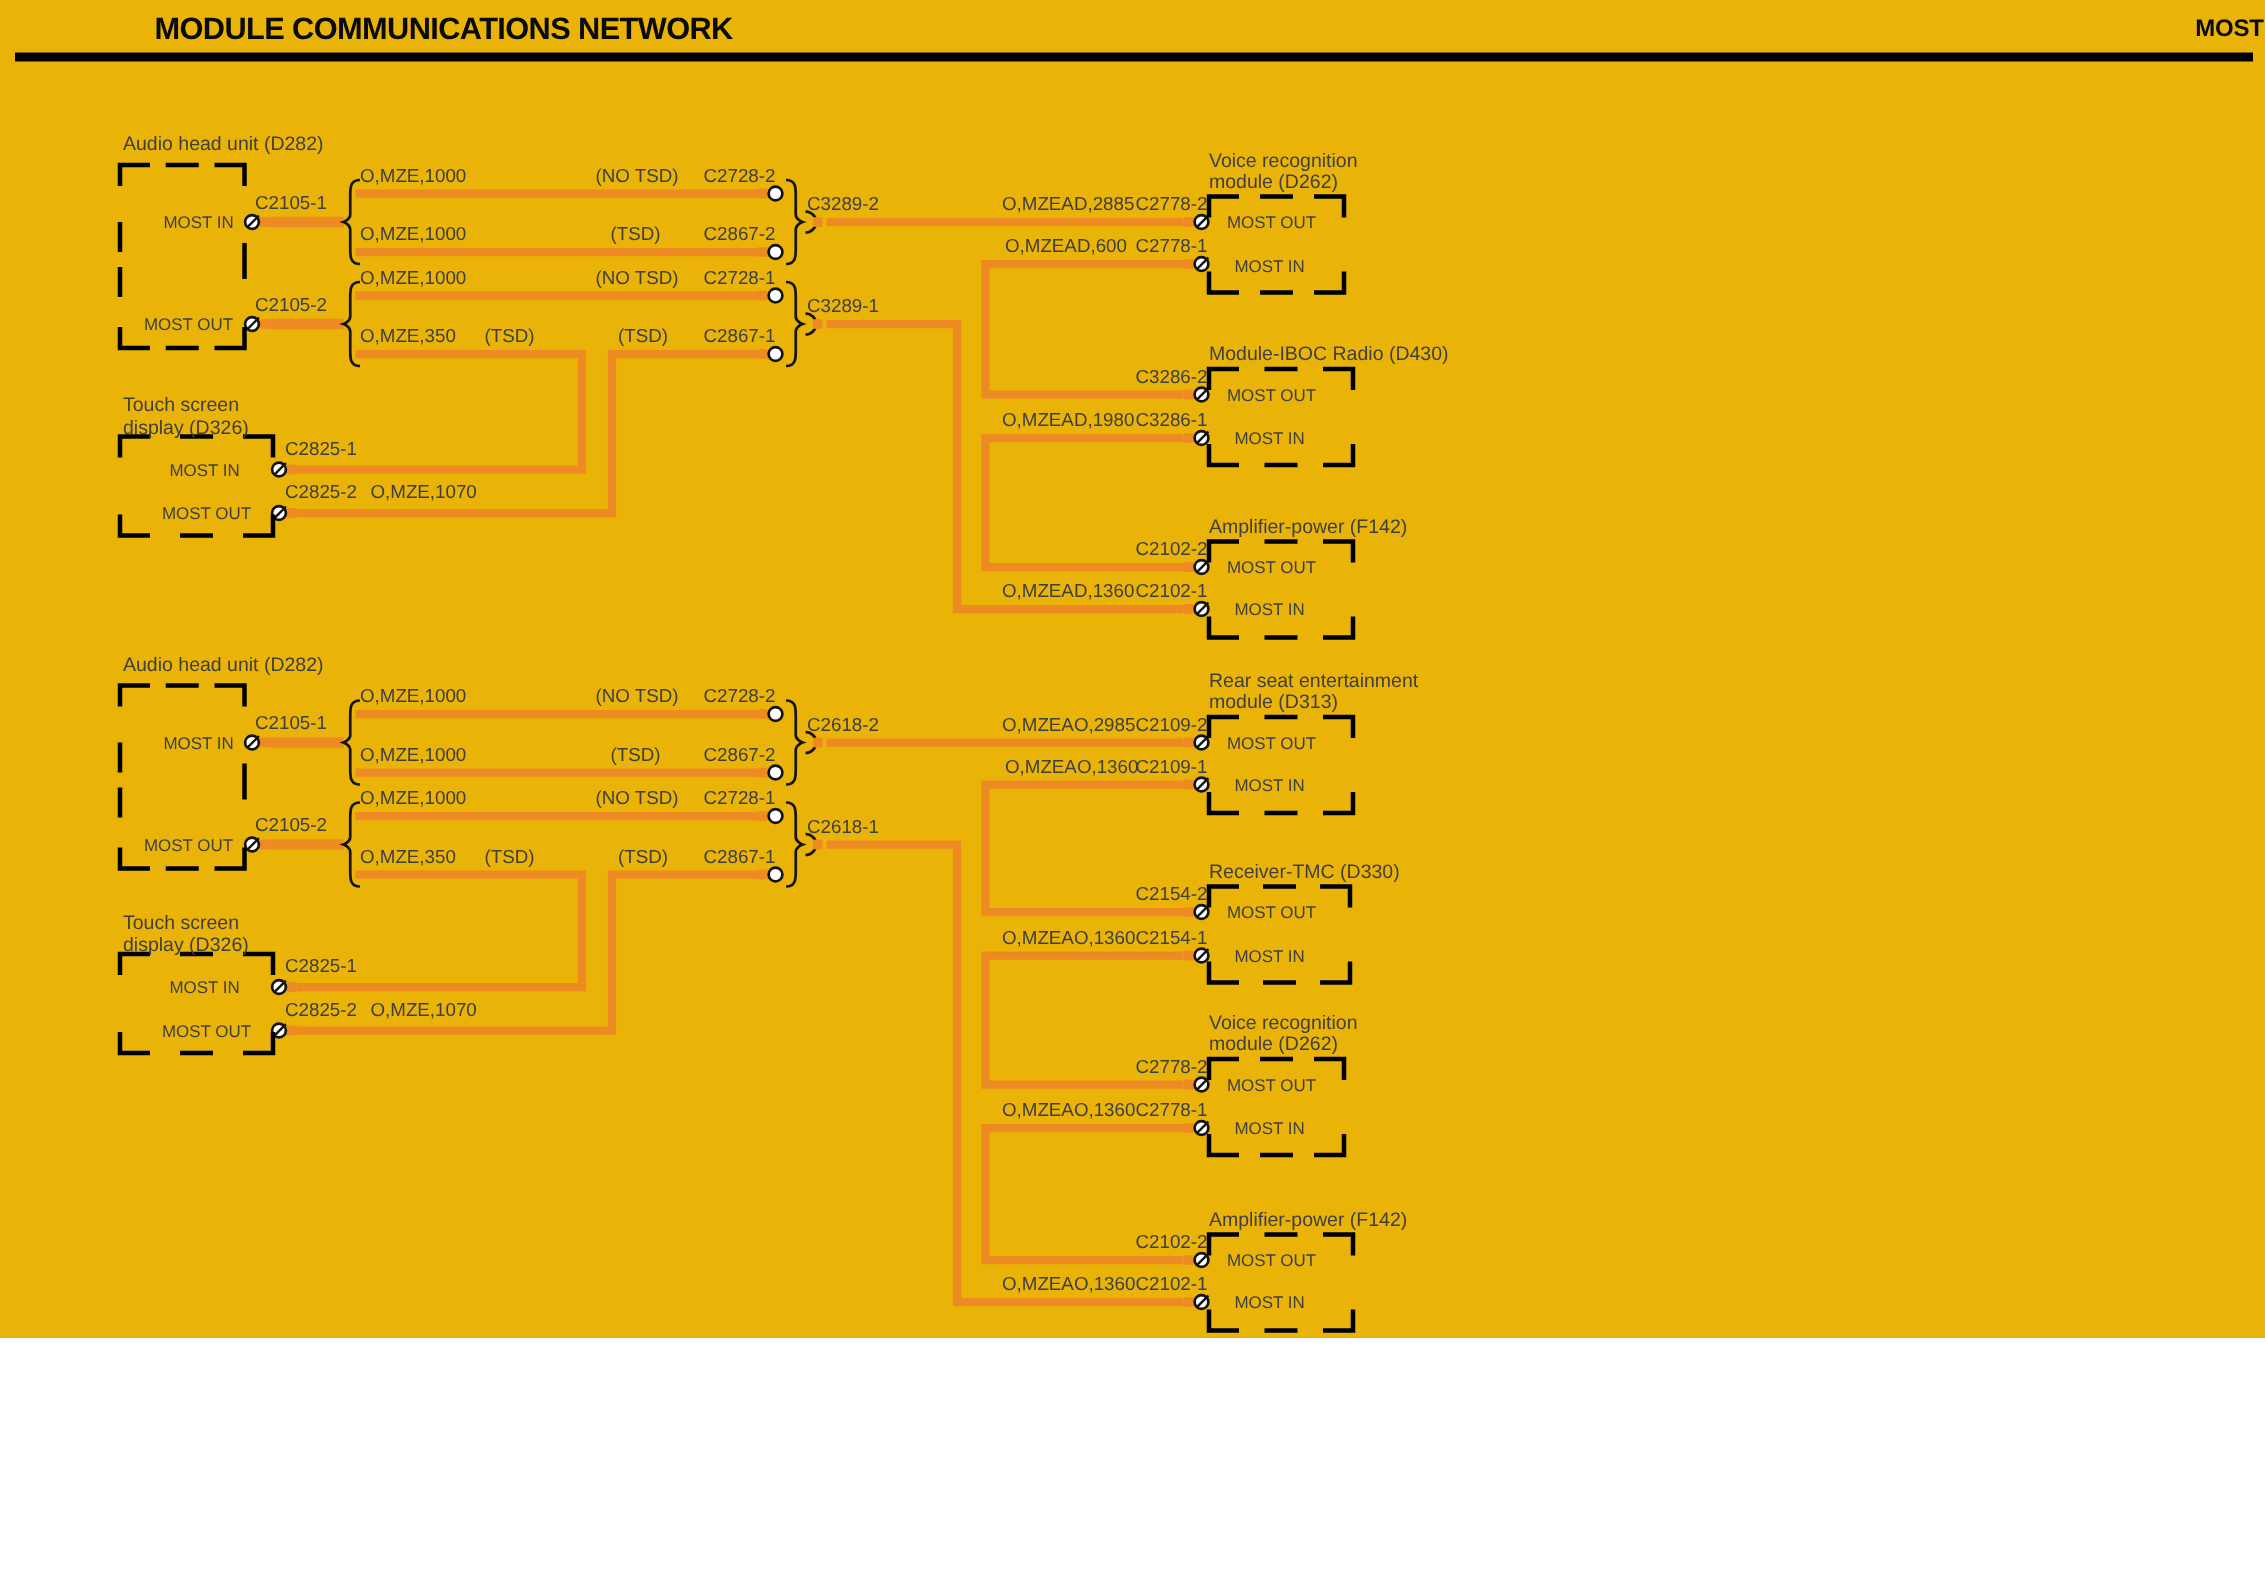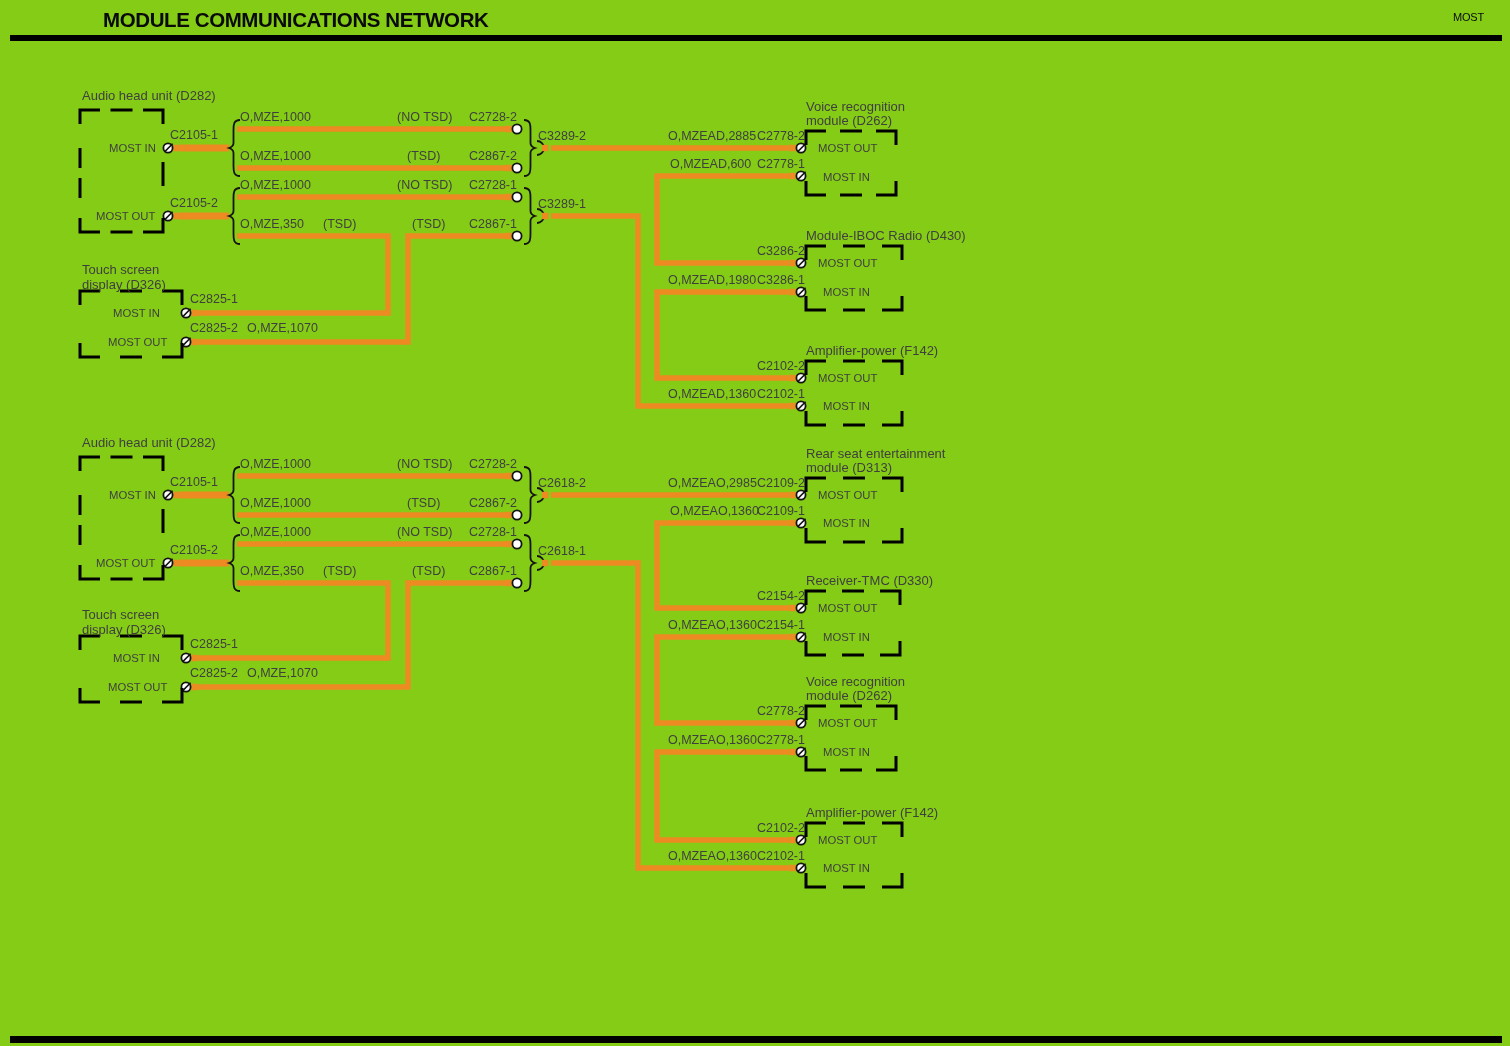--- a/index.html
+++ b/index.html
@@ -1,21 +1,21 @@
 <!DOCTYPE html>
 <html><head>
 <meta charset="utf-8">
 <style>
   html,body{margin:0;padding:0;background:#ffffff;}
-  #page{position:relative;width:1510px;height:1046px;background:#84cc16;overflow:hidden;
+  #page{position:relative;width:1510px;height:892px;background:#eab308;overflow:hidden;
         font-family:"Liberation Sans",sans-serif;}
   #diagram{position:absolute;left:0;top:0;}
   .hdr-title{position:absolute;left:103px;top:8px;font-size:20.5px;font-weight:bold;
              letter-spacing:-0.4px;color:#0a0a0a;white-space:nowrap;}
-  .hdr-tag{position:absolute;right:26px;top:11px;font-size:11px;font-weight:normal;
+  .hdr-tag{position:absolute;right:1px;top:11px;font-size:16px;font-weight:bold;
            letter-spacing:-0.2px;color:#0a0a0a;}
   .hdr-rule{position:absolute;left:10px;width:1492px;height:6px;top:35px;background:#000;}
   .ftr-rule{position:absolute;left:10px;width:1492px;height:7px;top:1036px;background:#000;}
 </style>
 </head>
 <body>
 
 <div id="page">
   <div class="hdr-title">MODULE COMMUNICATIONS NETWORK</div>
   <div class="hdr-tag">MOST</div>

